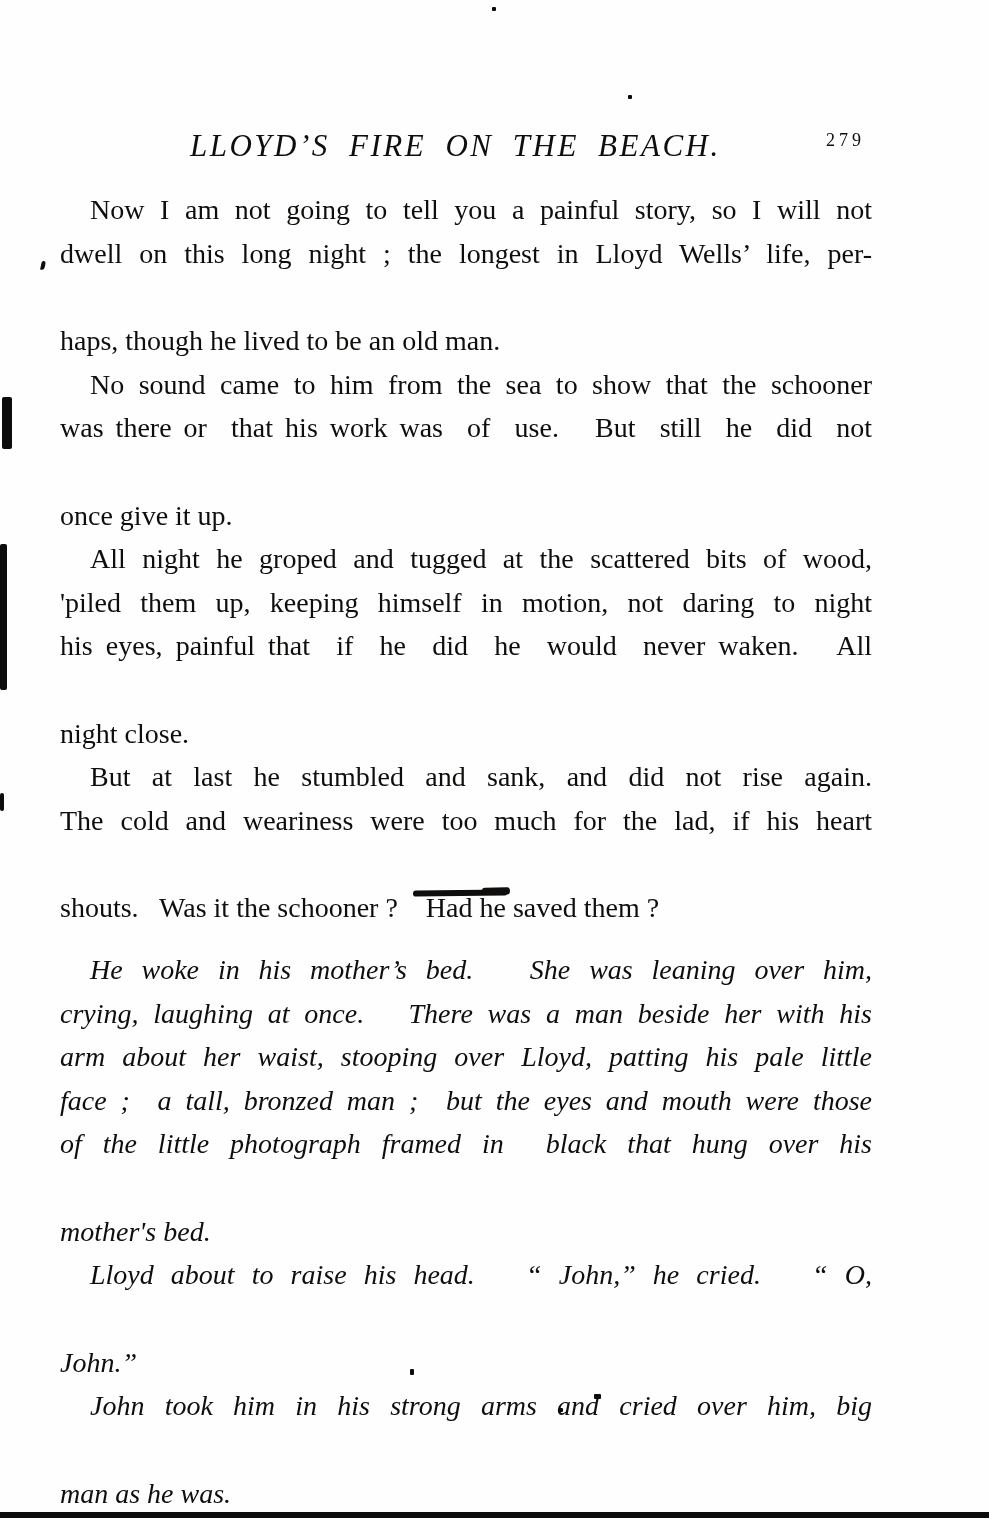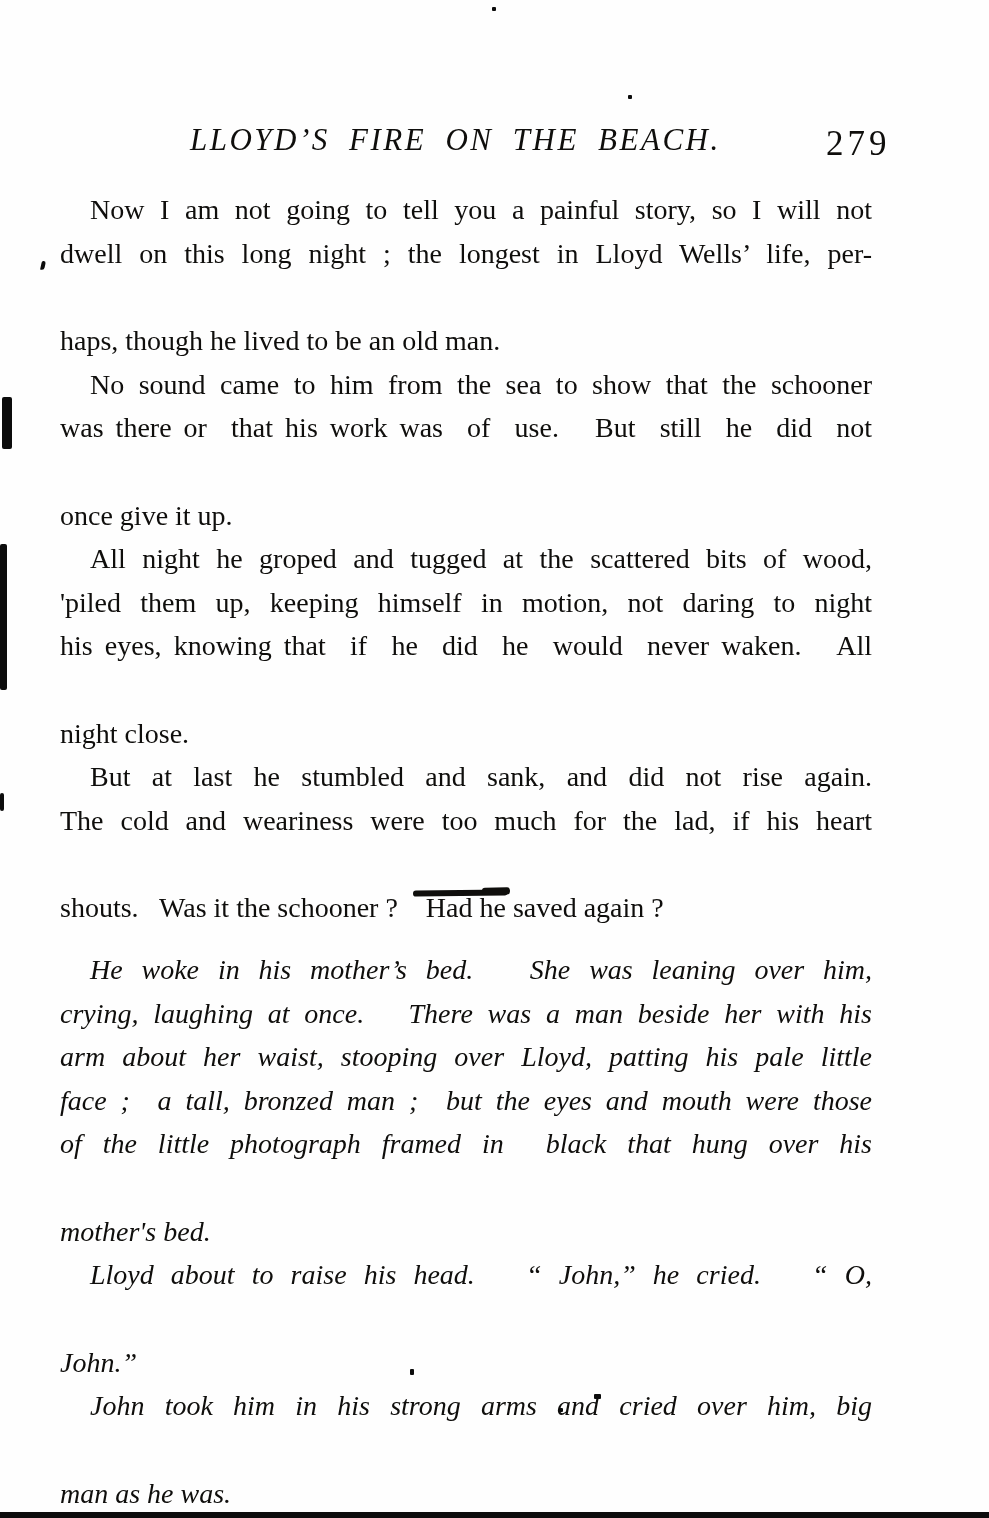--- a/index.html
+++ b/index.html
@@ -12,40 +12,40 @@
     width: 989px;
     height: 1518px;
     margin: 0 auto;
     background: #fefefe;
     overflow: hidden;
     font-family: "Liberation Serif", serif;
     color: #0f0e0c;
   }
   .running-head {
     position: absolute;
-    top: 122px;
+    top: 128px;
     left: 0;
     width: 989px;
     height: 40px;
   }
   .head-title {
     position: absolute;
     left: 190px;
     top: 0;
     font-style: italic;
     font-size: 31px;
     letter-spacing: 2.5px;
     word-spacing: 9px;
     white-space: nowrap;
   }
   .head-pagenum {
     position: absolute;
     left: 826px;
     top: 2px;
-    font-size: 35px;
+    font-size: 18px;
     letter-spacing: 4px;
   }
   .text-block {
     position: absolute;
     left: 60px;
     width: 812px;
   }
   .block-1 { top: 188px; }
   .block-2 { top: 948px; font-style: italic; }
   .line {
@@ -112,25 +112,25 @@
 
   <div class="text-block block-1">
       <div class="line first">Now I am not going to tell you a painful story, so I will not</div>
       <div class="line">dwell on this long night ; the longest in Lloyd Wells’ life, per-</div>
       <div class="line last">haps, though he lived to be an old man.</div>
       <div class="line first">No sound came to him from the sea to show that the schooner</div>
       <div class="line">was there or  that his work was  of  use.   But  still  he  did  not</div>
       <div class="line last">once give it up.</div>
       <div class="line first">All night he groped and tugged at the scattered bits of wood,</div>
       <div class="line">'piled them up, keeping himself in motion, not daring to night</div>
-      <div class="line">his eyes, knowing that  if  he  did  he  would  never waken.   All</div>
+      <div class="line">his eyes, painful that  if  he  did  he  would  never waken.   All</div>
       <div class="line last">night close.</div>
       <div class="line first">But at last he stumbled and sank, and did not rise again.</div>
       <div class="line">The cold and weariness were too much for the lad, if his heart</div>
-      <div class="line last">shouts.   Was it the schooner ?    Had he saved again ?</div>
+      <div class="line last">shouts.   Was it the schooner ?    Had he saved them ?</div>
     </div>
 
   <div class="section-divider"></div>
 
   <div class="text-block block-2">
       <div class="line first">He woke in his mother’s bed.   She was leaning over him,</div>
       <div class="line">crying, laughing at once.   There was a man beside her with his</div>
       <div class="line">arm about her waist, stooping over Lloyd, patting his pale little</div>
       <div class="line">face ;  a tall, bronzed man ;  but the eyes and mouth were those</div>
       <div class="line">of the little photograph framed in  black that hung over his</div>

